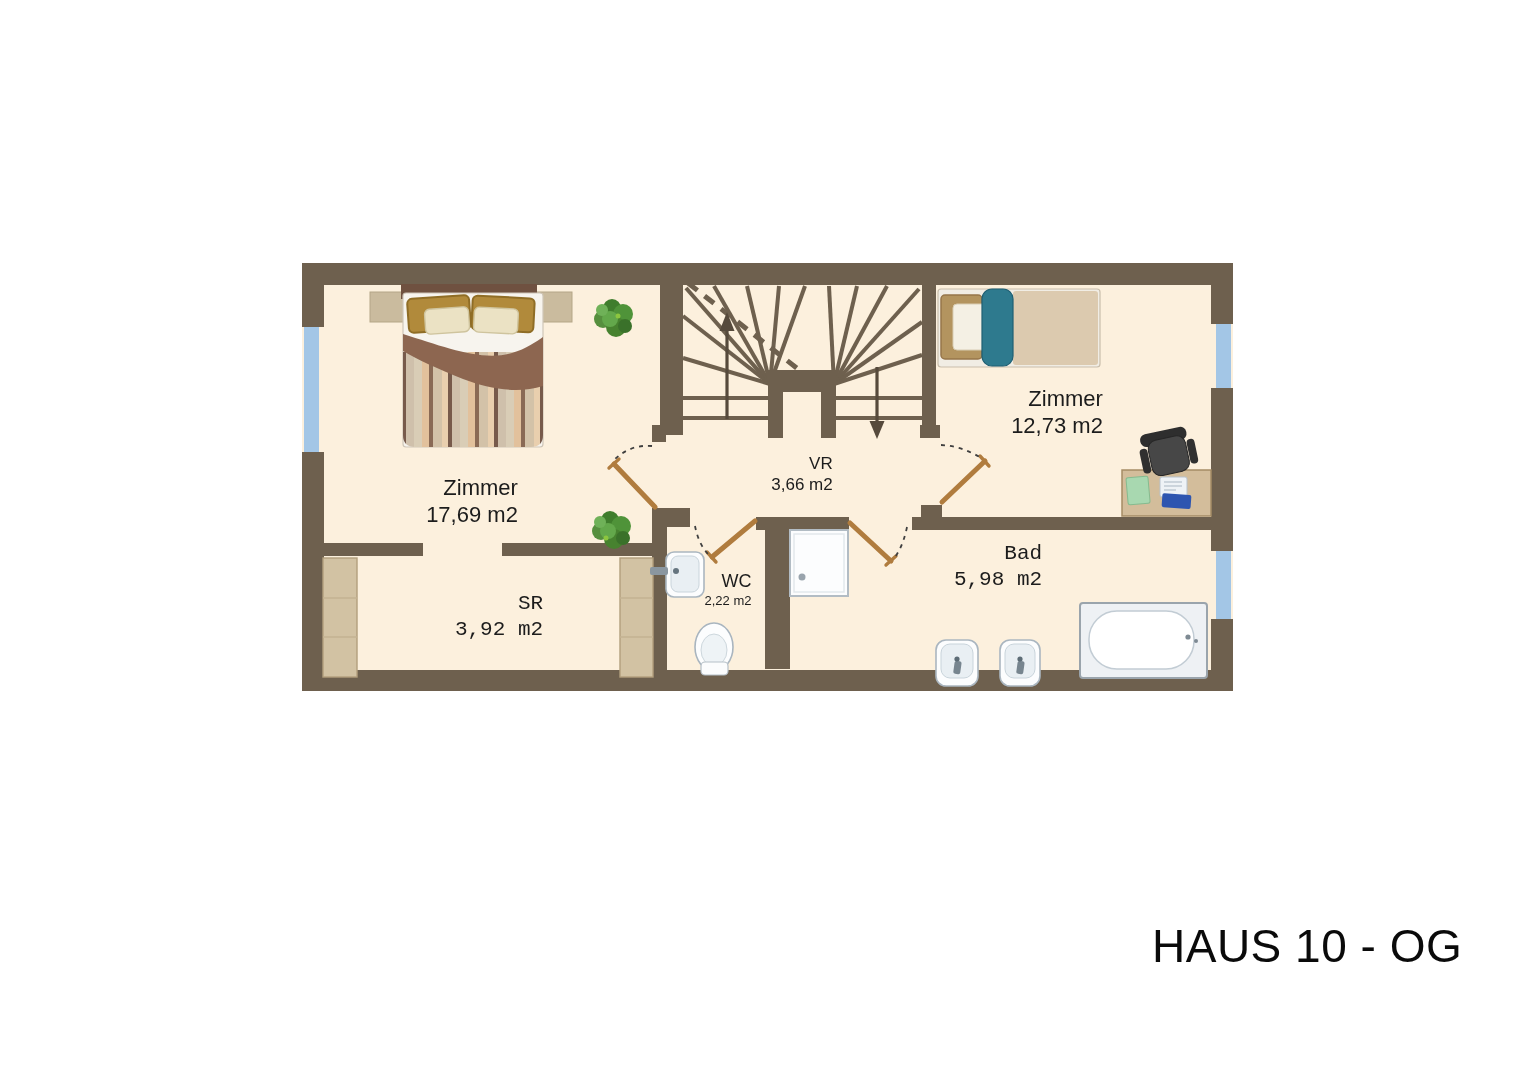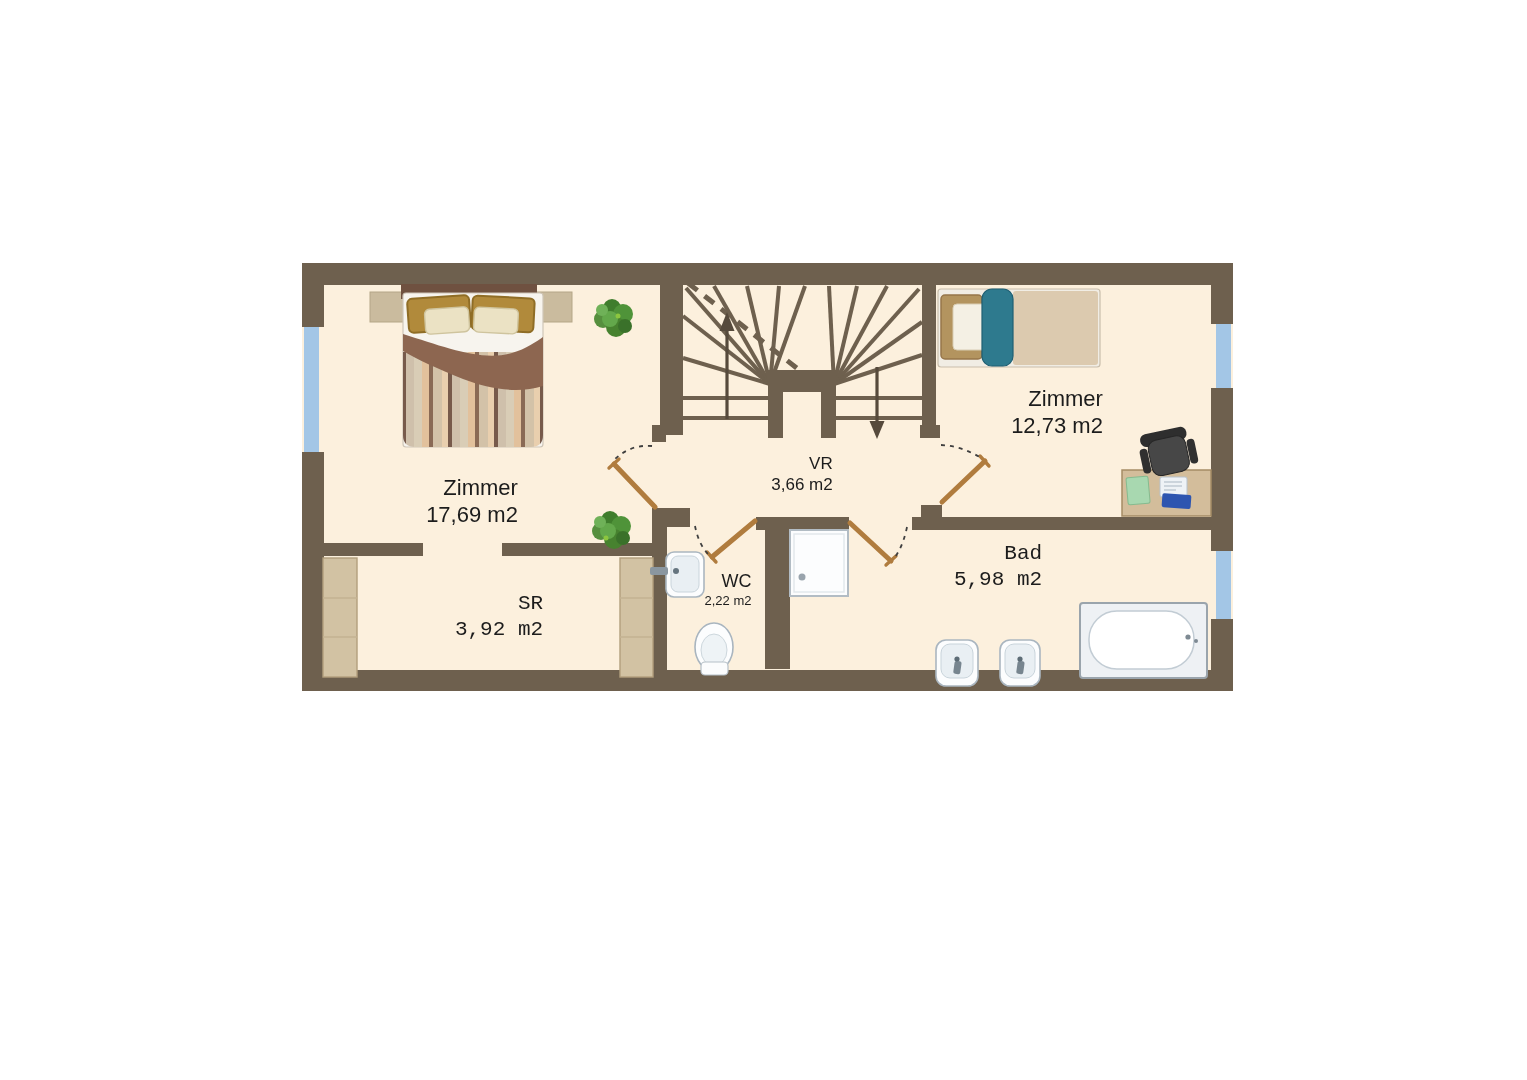--- a/index.html
+++ b/index.html
@@ -285,14 +285,15 @@
   <div class="room-label" style="left:1057px;top:386px;">
     <span class="name">Zimmer</span>
     <span class="area">12,73 m2</span>
   </div>
 
   <div class="room-label mid2" style="left:998px;top:541px;">
     <span class="name">Bad</span>
     <span class="area">5,98 m2</span>
   </div>
 
+  <div id="plan-title">HAUS 10 - OG</div>
 
 </div>
 
 </body></html>

